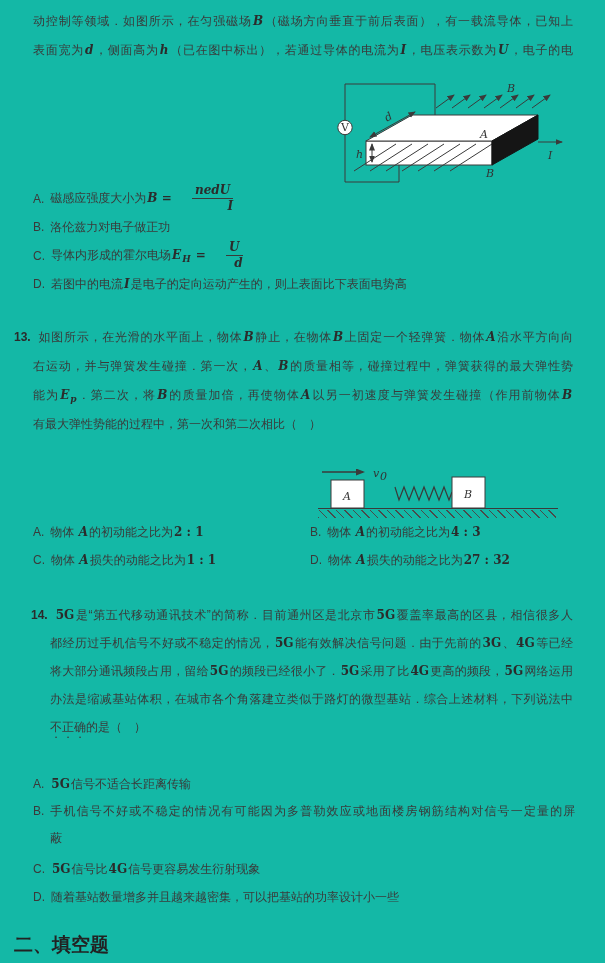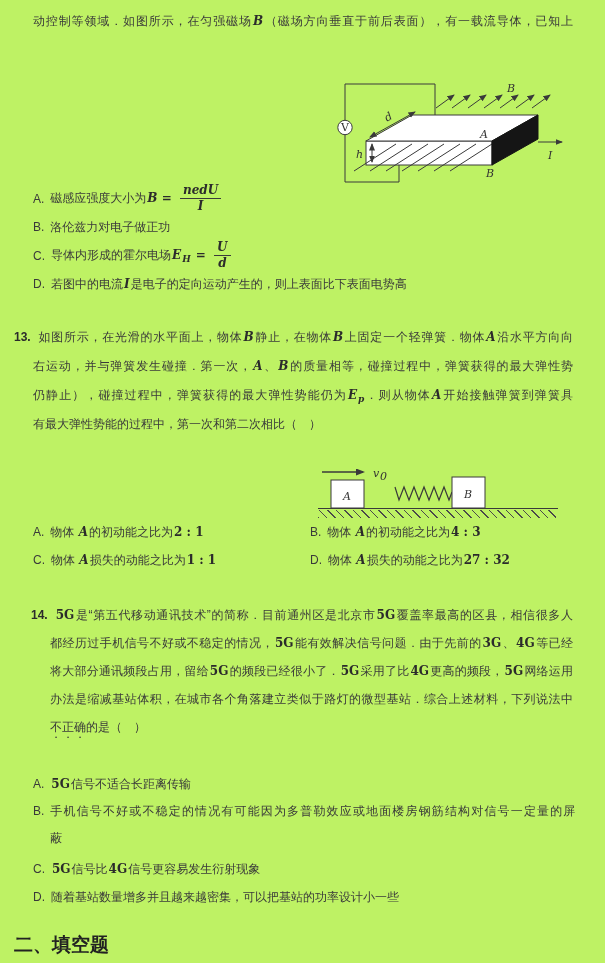--- a/index.html
+++ b/index.html
@@ -1,50 +1,51 @@
 <!DOCTYPE html>
 <html><head>
 <meta charset="utf-8">
 <style>
   html,body{margin:0;padding:0;background:#ffffff;}
   body{width:605px;height:963px;font-family:"Liberation Sans",sans-serif;color:#3a3a3a;}
-  .page{position:relative;width:605px;height:963px;overflow:hidden;background:#bef264;}
+  .page{position:relative;width:605px;height:963px;overflow:hidden;background:#14b8a6;}
   .blk{position:absolute;font-size:12px;color:#3a3a3a;}
   .ln{display:block;}
   .lh29 .ln{line-height:29px;height:29px;}
   .lh28 .ln{line-height:28px;height:28px;margin-left:17px;}
   .jl{text-align:justify;text-align-last:justify;}
   .ind{padding-left:19px;}
   .qnum{font-weight:bold;color:#2b2b2b;margin-right:7px;}
   .math{font-family:"DejaVu Serif","Liberation Serif",serif;font-style:italic;font-weight:bold;color:#2b2b2b;padding:0 1px;}
   .sub{font-size:9px;vertical-align:-3px;padding:0;}
   .bd{font-family:"DejaVu Serif","Liberation Serif",serif;font-weight:bold;color:#2b2b2b;padding:0 1px;}
   .emdot{-webkit-text-emphasis:filled dot #3a3a3a;text-emphasis:filled dot #3a3a3a;
          -webkit-text-emphasis-position:under left;text-emphasis-position:under left;}
   .opt{position:absolute;left:33px;display:flex;align-items:center;font-size:12px;line-height:16px;}
   .olabel{margin-right:6px;flex:0 0 auto;}
   .obody .ln{line-height:27px;height:27px;}
-  .frac{display:inline-flex;flex-direction:column;align-items:center;vertical-align:middle;
+  .frac{display:inline-flex;flex-direction:column;align-items:flex-end;vertical-align:middle;
         font-family:"DejaVu Serif","Liberation Serif",serif;font-style:italic;font-weight:bold;
-        color:#2b2b2b;font-size:12px;line-height:13px;margin:0 3px;}
+        color:#2b2b2b;font-size:12px;line-height:13px;margin:0 15px;}
   .frac .fnum{border-bottom:1.2px solid #3a3a3a;padding:0 3px 1px;}
   .frac .fden{padding-top:1px;}
   .fig{position:absolute;}
   .fig text{font-family:"DejaVu Serif","Liberation Serif",serif;font-style:italic;fill:#333;font-size:11px;}
   .fig text.up{font-style:normal;}
   .sectitle{position:absolute;font-size:19px;font-weight:bold;color:#222;line-height:29px;}
   .groundhatch{position:absolute;background:repeating-linear-gradient(45deg,#4a4a4a 0 1px,transparent 1px 6px);}
 </style>
 </head>
 <body>
 
 <div class="page">
 
   <div class="blk lh29" style="left:33px;top:7px;width:540px;">
     <div class="ln jl"><span>动控制等领域．如图所示，在匀强磁场</span><span class="math">B</span><span>（磁场方向垂直于前后表面），有一载流导体，已知上</span></div>
+    <div class="ln jl"><span>表面宽为</span><span class="math">d</span><span>，侧面高为</span><span class="math">h</span><span>（已在图中标出），若通过导体的电流为</span><span class="math">I</span><span>，电压表示数为</span><span class="math">U</span><span>，电子的电</span></div>
   </div>
 
   <svg class="fig" style="left:330px;top:80px;" width="275" height="105" viewBox="0 0 275 105">
     <defs>
       <marker id="ah" markerWidth="9" markerHeight="8" refX="6.5" refY="3" orient="auto-start-reverse" markerUnits="userSpaceOnUse">
         <path d="M0,0 L7.5,3 L0,6 z" fill="#3a3a3a"></path>
       </marker>
     </defs>
 
     <polyline points="15,40.5 15,4 105,4 105,35" fill="none" stroke="#3a3a3a"></polyline>
@@ -110,21 +111,21 @@
         </span></span>
   </div>
   <div class="opt" style="top:276px;">
     <span class="olabel">D.</span>
     <span><span>若图中的电流</span><span class="math">I</span><span>是电子的定向运动产生的，则上表面比下表面电势高</span></span>
   </div>
 
   <div class="blk lh29" style="left:14px;top:323px;width:559px;">
     <div class="ln jl"><span class="qnum">13.</span><span>如图所示，在光滑的水平面上，物体</span><span class="math">B</span><span>静止，在物体</span><span class="math">B</span><span>上固定一个轻弹簧．物体</span><span class="math">A</span><span>沿水平方向向</span></div>
     <div class="ln jl ind"><span>右运动，并与弹簧发生碰撞．第一次，</span><span class="math">A</span><span>、</span><span class="math">B</span><span>的质量相等，碰撞过程中，弹簧获得的最大弹性势</span></div>
-    <div class="ln jl ind"><span>仍静止），碰撞过程中，弹簧获得的最大弹性势能仍为</span><span class="math">E</span><span class="math sub">p</span><span>．则从物体</span><span class="math">A</span><span>开始接触弹簧到弹簧具</span></div>
+    <div class="ln jl ind"><span>能为</span><span class="math">E</span><span class="math sub">p</span><span>．第二次，将</span><span class="math">B</span><span>的质量加倍，再使物体</span><span class="math">A</span><span>以另一初速度与弹簧发生碰撞（作用前物体</span><span class="math">B</span></div>
     <div class="ln ind"><span>有最大弹性势能的过程中，第一次和第二次相比（　）</span></div>
   </div>
 
   <svg class="fig" style="left:310px;top:456px;" width="260" height="65" viewBox="0 0 260 65">
     <line x1="12" y1="16" x2="53" y2="16" stroke="#3a3a3a" stroke-width="1.3" marker-end="url(#ah2)"></line>
     <defs>
       <marker id="ah2" markerWidth="10" markerHeight="9" refX="7" refY="3.5" orient="auto" markerUnits="userSpaceOnUse">
         <path d="M0,0 L9,3.5 L0,7 z" fill="#3a3a3a"></path>
       </marker>
     </defs>

